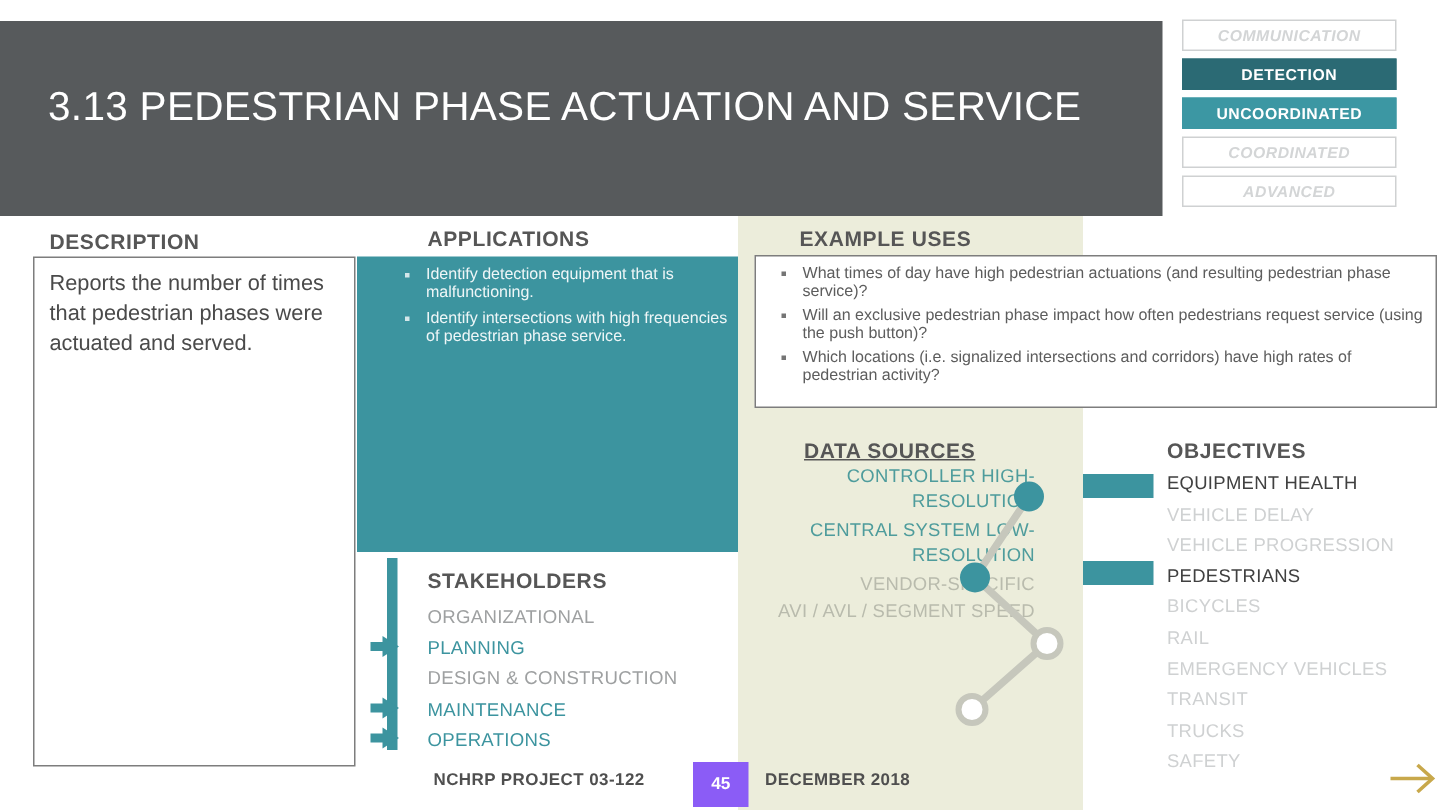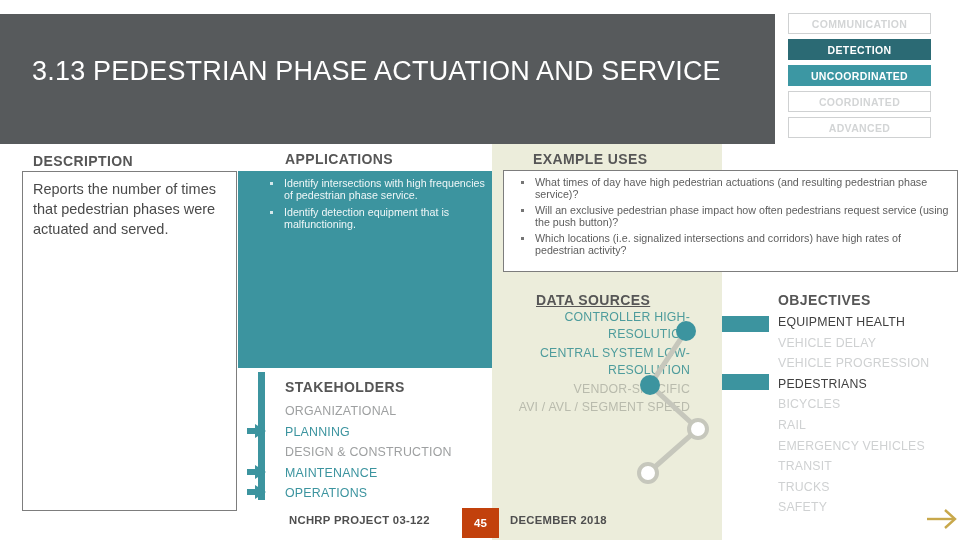--- a/index.html
+++ b/index.html
@@ -23,21 +23,21 @@
   }
 
   
   .tags{position:absolute;left:788px;top:13px;width:145px;}
   .tag{
     box-sizing:border-box;width:143px;height:21px;margin-bottom:5px;
     display:flex;align-items:center;justify-content:center;
     font-size:10.5px;font-weight:bold;letter-spacing:.35px;
     border:1px solid #c9cbcc;background:#ffffff;color:#d5d7d8;
   }
-  .tag.off{color:#d3d5d6;border-color:#cfd1d2;}
+  .tag.off{color:#d3d5d6;border-color:#cfd1d2;font-style:italic;}
   .tag.dark{background:#2b6a74;border-color:#2b6a74;color:#ffffff;text-align:center;}
   .tag.mid{background:#3c97a3;border-color:#3c97a3;color:#ffffff;}
 
   
   .col-head{
     position:absolute;font-size:14px;font-weight:bold;color:#565656;
     letter-spacing:.4px;
   }
   #h-description{left:33px;top:153px;}
   #h-applications{left:285px;top:151px;}
@@ -135,21 +135,21 @@
   #obj-mark-0{top:316px;}
   #obj-mark-1{top:374px;}
 
   
   .footer-project{
     position:absolute;left:289px;top:514px;font-size:11.3px;font-weight:bold;
     color:#4f4f4f;letter-spacing:.3px;text-align:right;
   }
   .footer-pagebox{
     position:absolute;left:462px;top:508px;width:37px;height:30px;
-    background:#c2410c;display:flex;align-items:center;justify-content:center;
+    background:#8b5cf6;display:flex;align-items:center;justify-content:center;
     color:#ffffff;font-size:11.5px;font-weight:bold;
   }
   .footer-date{
     position:absolute;left:510px;top:514px;font-size:11.3px;font-weight:bold;
     color:#4f4f4f;letter-spacing:.3px;
   }
   .next-arrow{position:absolute;left:926px;top:504px;width:32px;height:30px;}
 </style>
 </head>
 <body>
@@ -174,22 +174,22 @@
   <div class="col-head" id="h-example">EXAMPLE USES</div>
   <div class="col-head" id="h-data">DATA SOURCES</div>
   <div class="col-head" id="h-objectives">OBJECTIVES</div>
   <div class="col-head" id="h-stakeholders">STAKEHOLDERS</div>
 
   <div class="desc-box"></div>
   <div class="desc-text">Reports the number of times that pedestrian phases were actuated and served.</div>
 
   <div class="app-panel"></div>
   <ul class="bullets app-list">
+    <li>Identify detection equipment that is malfunctioning.</li>
     <li>Identify intersections with high frequencies of pedestrian phase service.</li>
-    <li>Identify detection equipment that is malfunctioning.</li>
   </ul>
 
   <div class="ex-box"></div>
   <ul class="bullets ex-list">
     <li>What times of day have high pedestrian actuations (and resulting pedestrian phase service)?</li>
     <li>Will an exclusive pedestrian phase impact how often pedestrians request service (using the push button)?</li>
     <li>Which locations (i.e. signalized intersections and corridors) have high rates of pedestrian activity?</li>
   </ul>
 
   <div class="stake-bar"></div>

